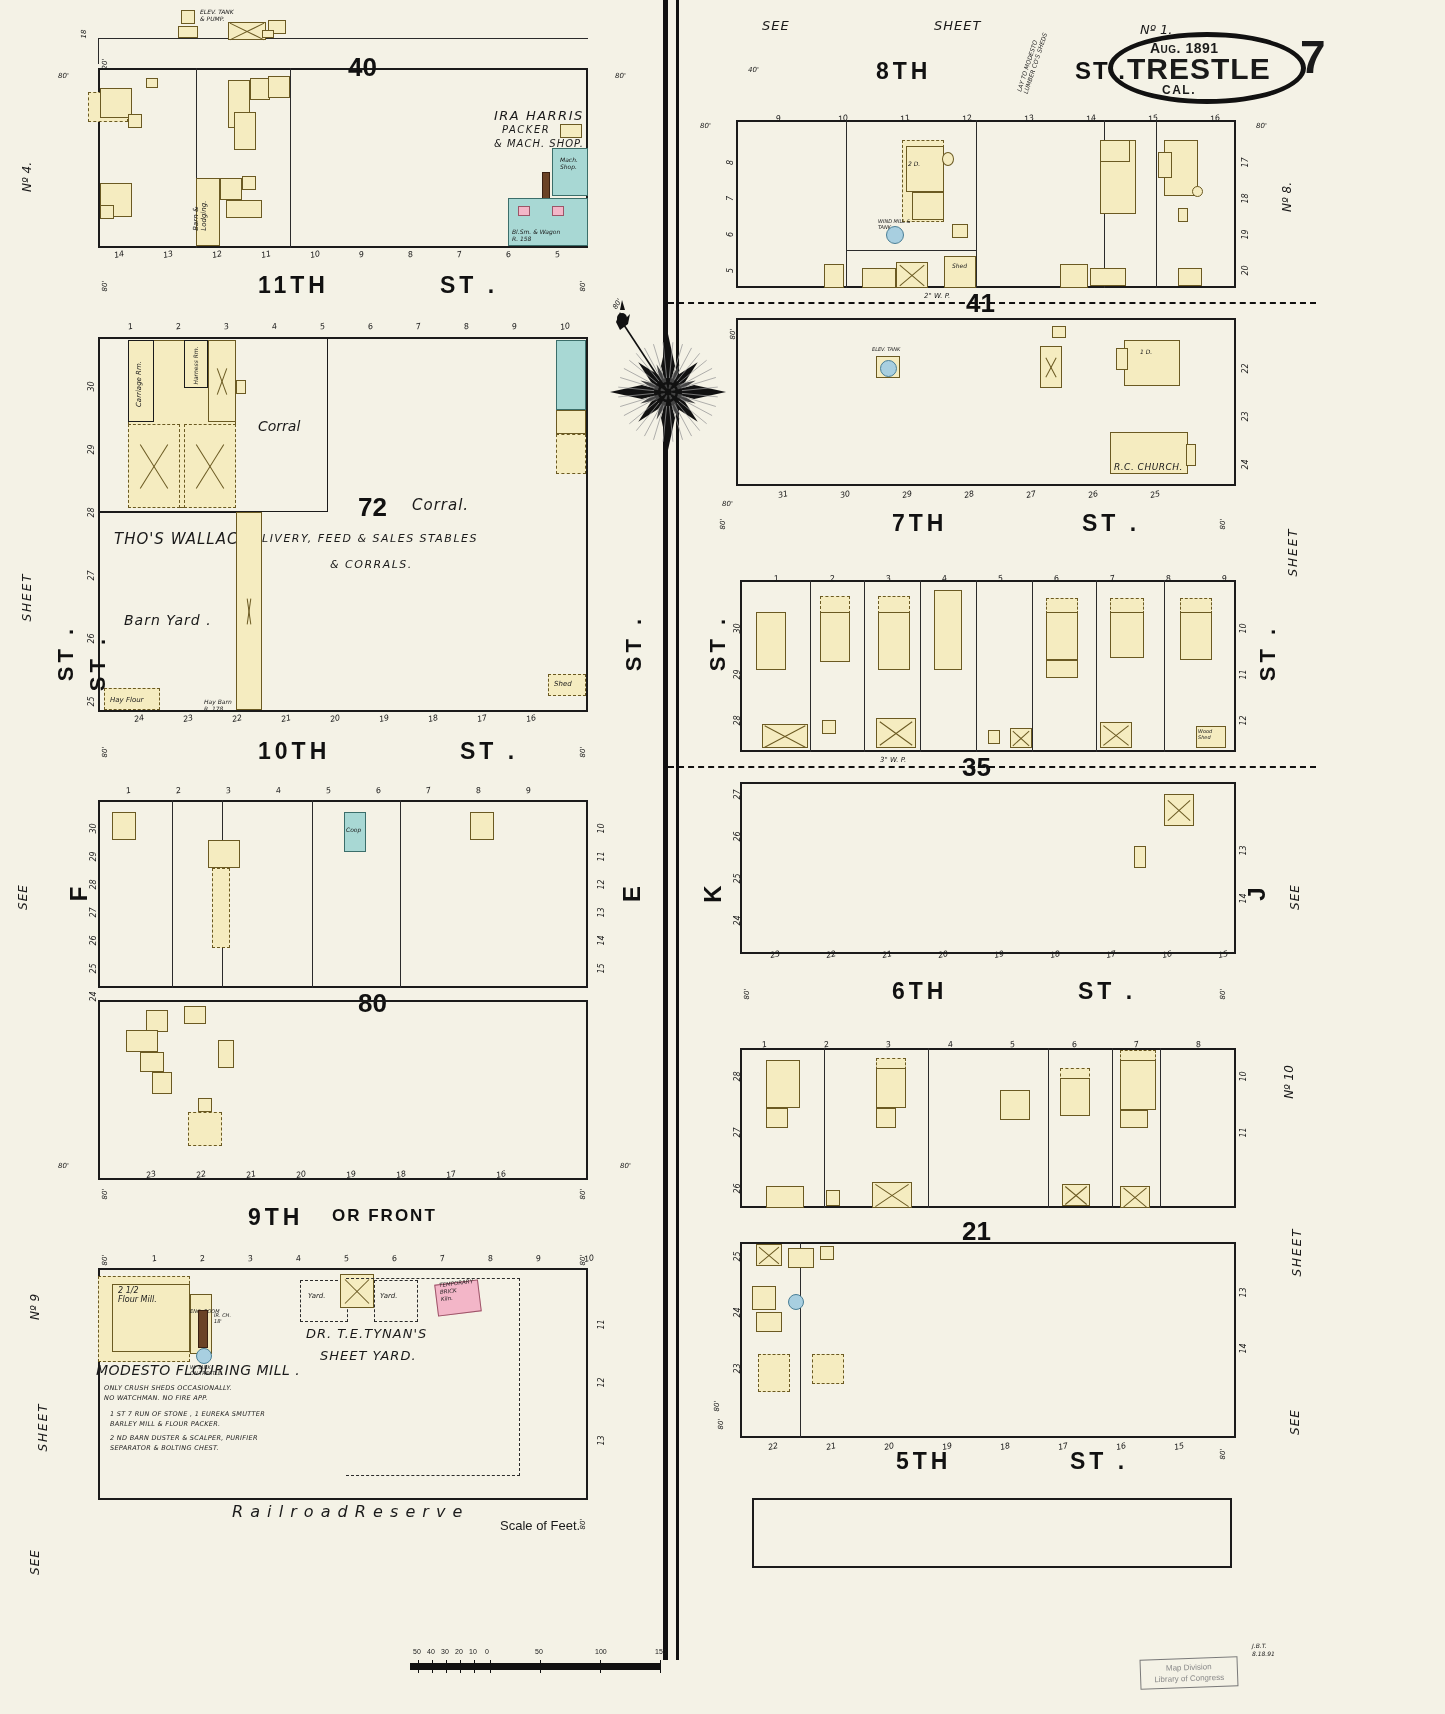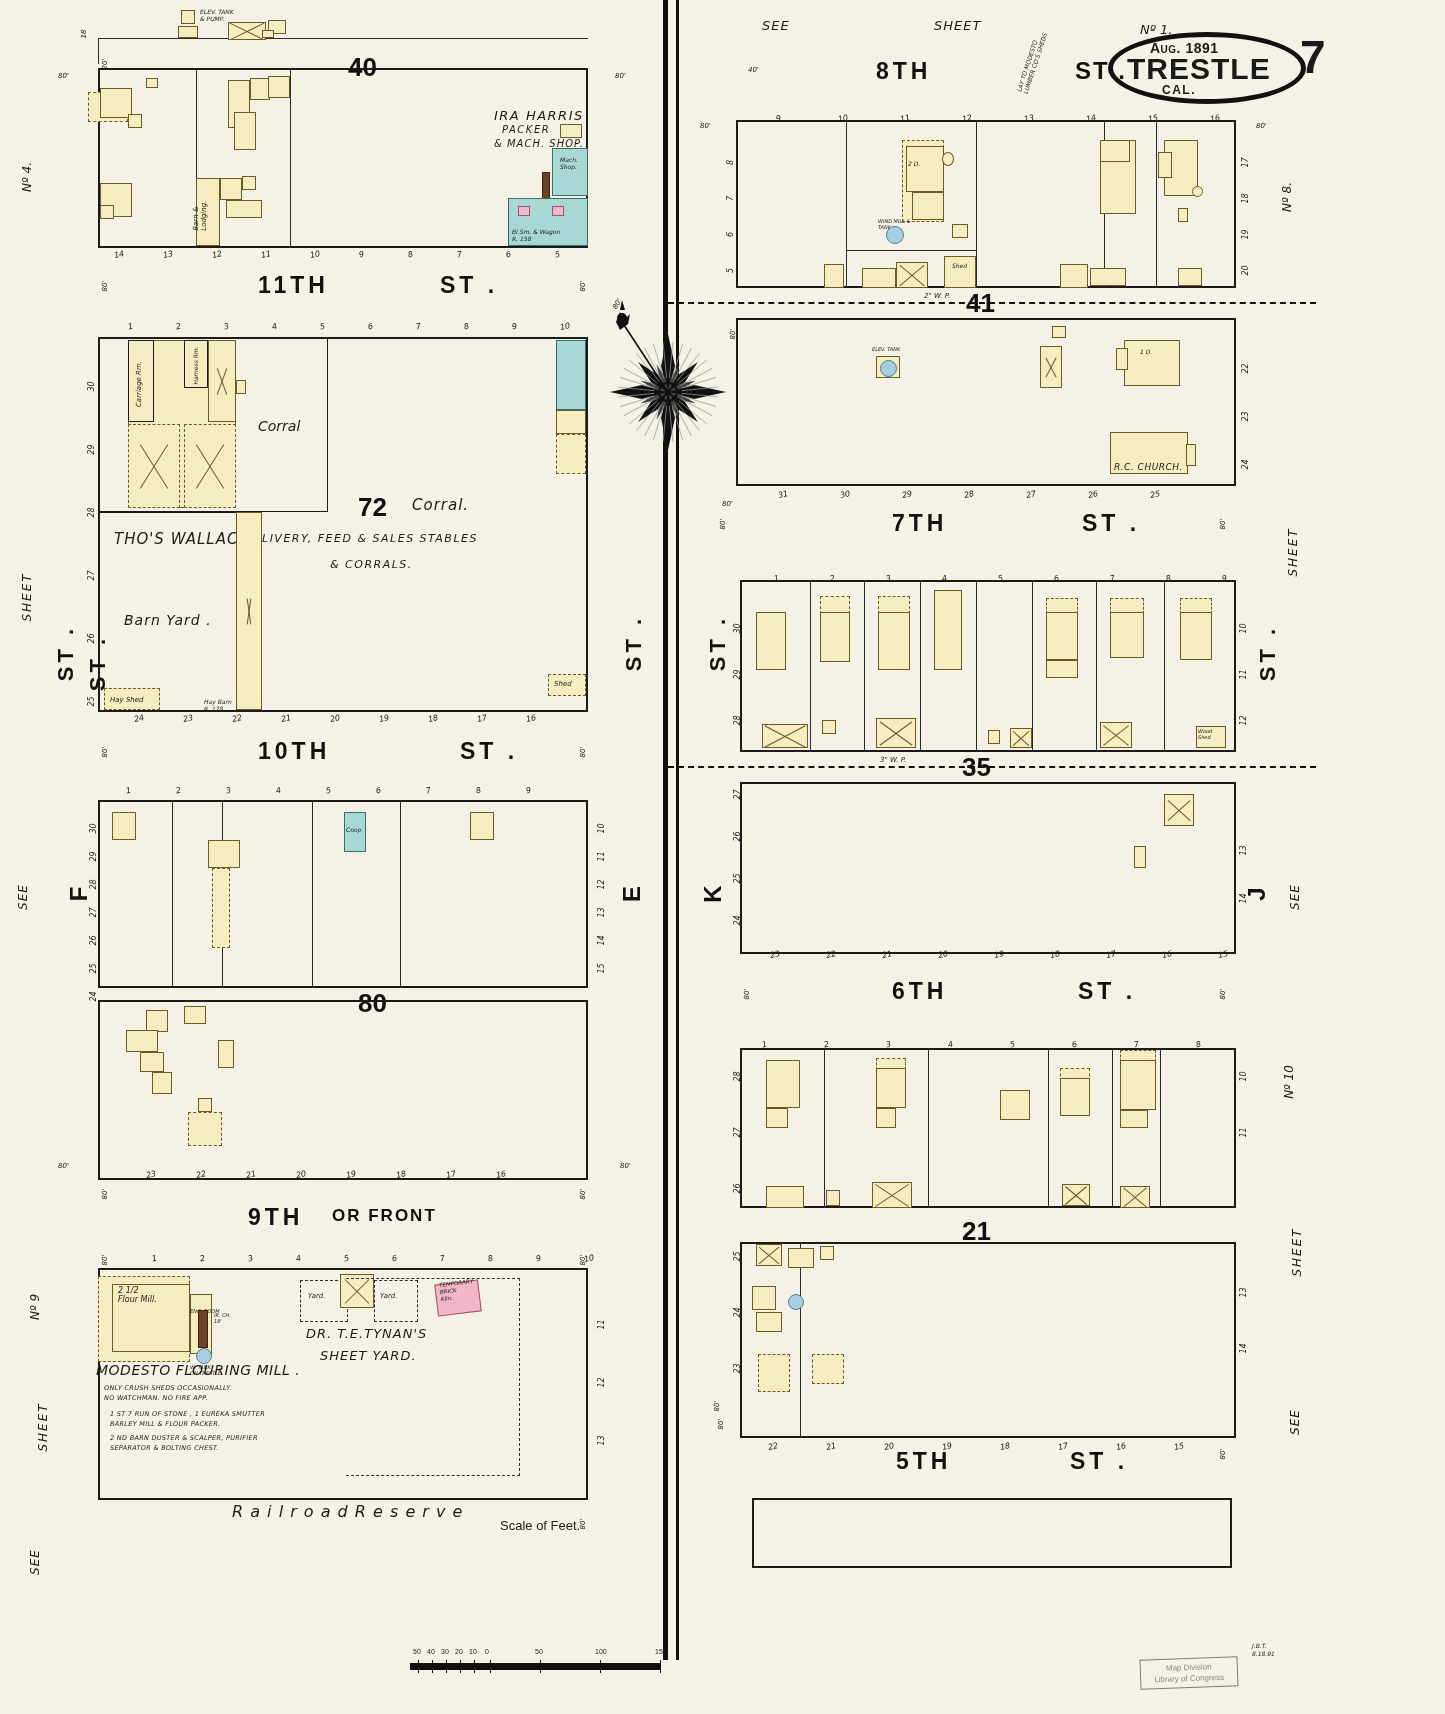--- a/index.html
+++ b/index.html
@@ -180,21 +180,21 @@
   <div class="lbl hand" style="left:262px;top:532px;font-size:11px;letter-spacing:1.5px;">LIVERY, FEED &amp; SALES STABLES</div>
   <div class="lbl hand" style="left:330px;top:558px;font-size:11px;letter-spacing:1.5px;">&amp; CORRALS.</div>
   <div class="lbl hand" style="left:124px;top:612px;font-size:14px;letter-spacing:1px;">Barn Yard .</div>
 
   <div class="blkthin" style="left:98px;top:512px;width:160px;height:200px;"></div>
   <div class="bldg" style="left:236px;top:512px;width:26px;height:198px;"></div>
   <div class="xmark" style="left:236px;top:512px;width:26px;height:198px;--a1:82deg;--a2:-82deg;"></div>
   <div class="lbl hand tiny" style="left:204px;top:698px;font-size:6px;line-height:1.2;white-space:pre;">Hay Barn
 R. 178</div>
   <div class="bldg-d" style="left:104px;top:688px;width:56px;height:22px;"></div>
-  <div class="lbl hand tiny" style="left:110px;top:696px;font-size:7px;">Hay Shed</div>
+  <div class="lbl hand tiny" style="left:110px;top:696px;font-size:7px;">Hay Flour</div>
   <div class="bldg-d" style="left:548px;top:674px;width:38px;height:22px;"></div>
   <div class="lbl hand tiny" style="left:554px;top:680px;font-size:7px;">Shed</div>
 
   <div class="bldg-blue" style="left:556px;top:340px;width:30px;height:70px;"></div>
   <div class="bldg" style="left:556px;top:410px;width:30px;height:24px;"></div>
   <div class="bldg-d" style="left:556px;top:434px;width:30px;height:40px;"></div>
 
   <div id="b72-top-lots">
       <div class="lbl hand tiny" style="left: 128px; top: 322px; font-size: 8px; transform: rotate(-12deg);">1</div>
       <div class="lbl hand tiny" style="left: 176px; top: 322px; font-size: 8px; transform: rotate(-12deg);">2</div>

